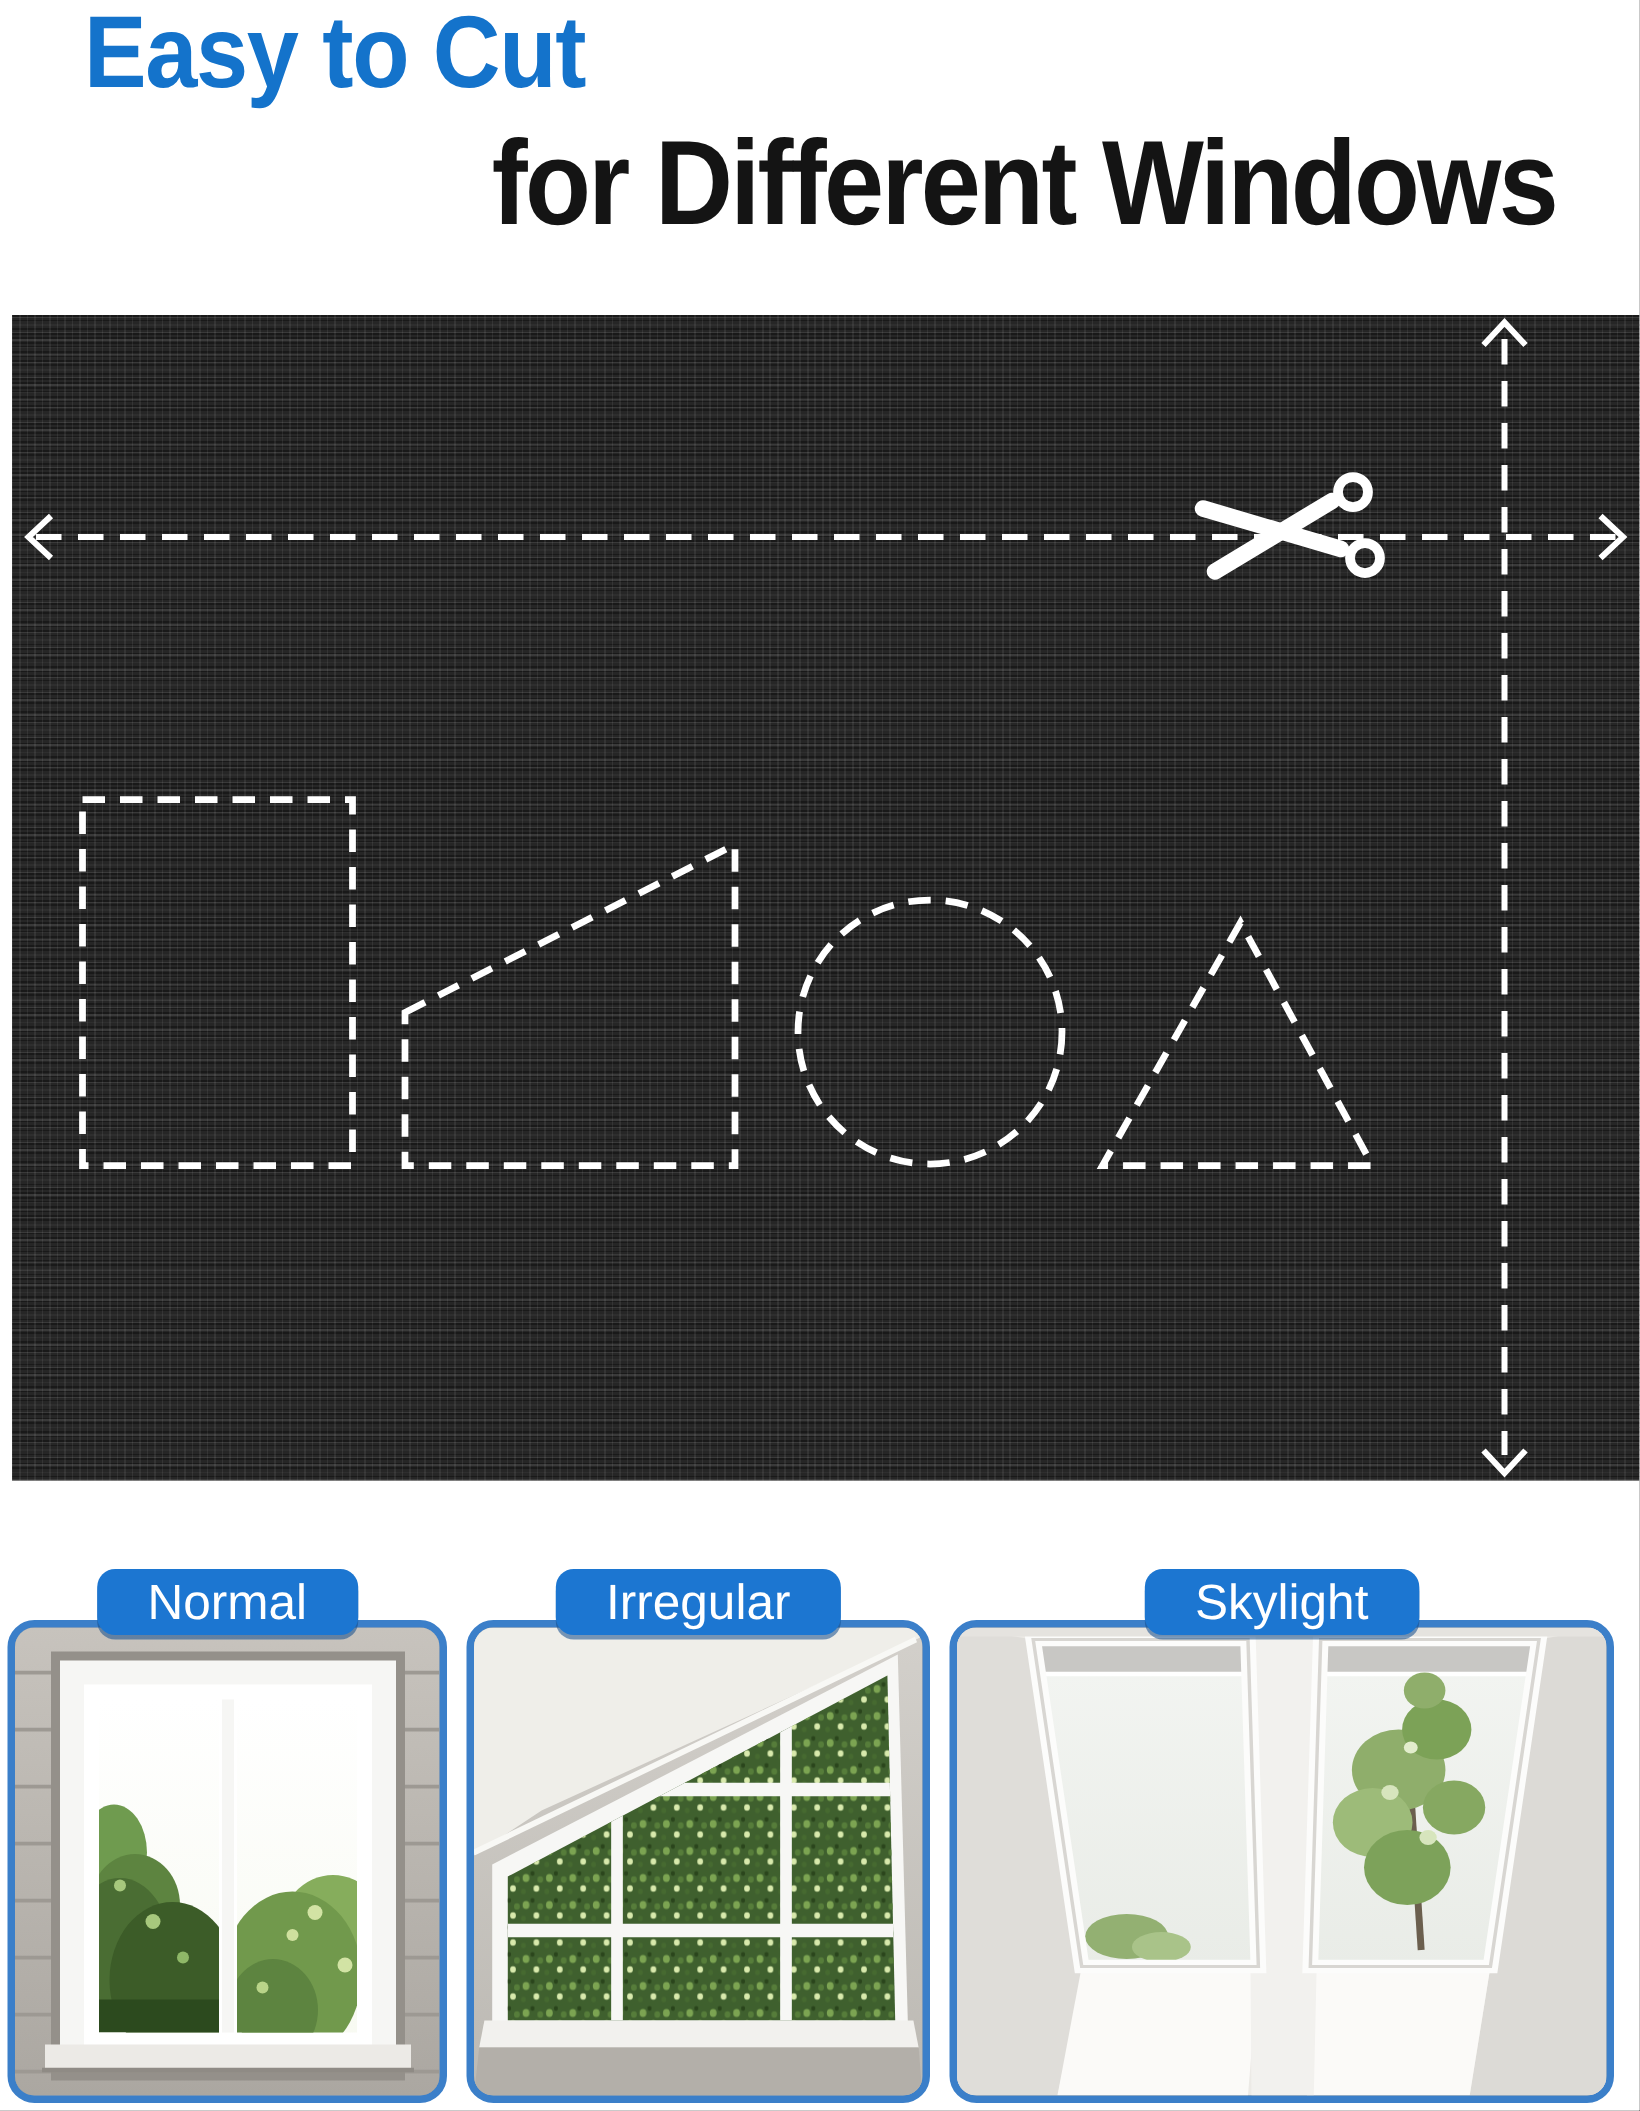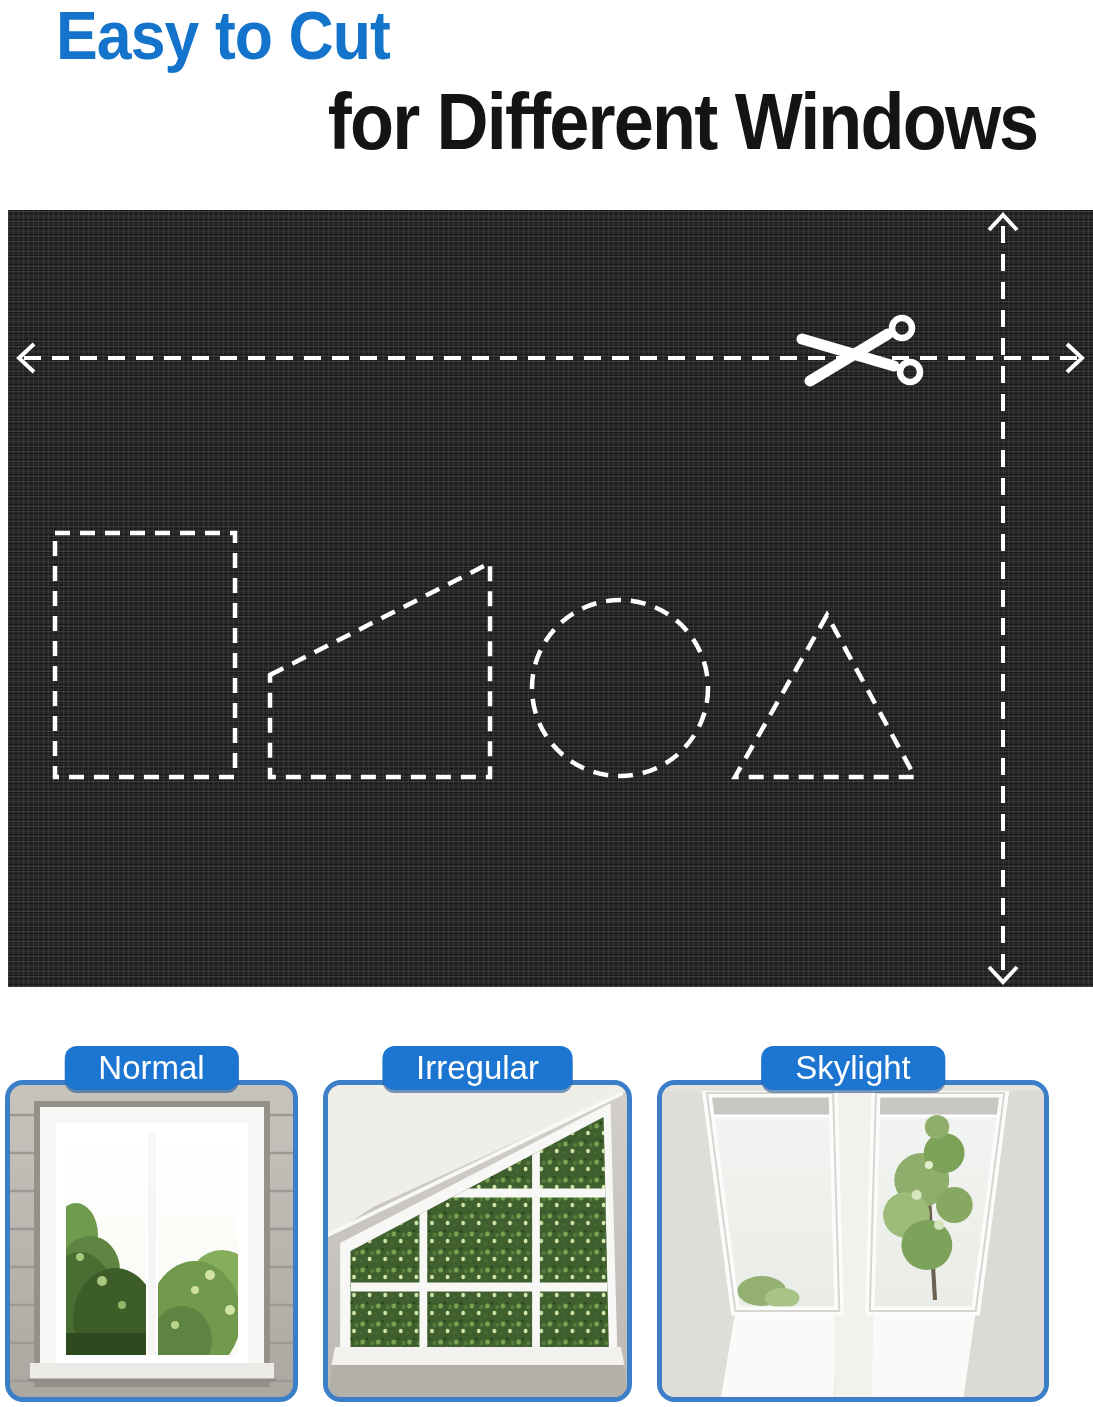--- a/index.html
+++ b/index.html
@@ -17,31 +17,31 @@
   
   .fabric{position:absolute;left:8px;top:210px;width:1085px;height:777px;
     background:
       repeating-linear-gradient(0deg, rgba(255,255,255,.09) 0 1px, rgba(0,0,0,0) 1px 5px),
       repeating-linear-gradient(90deg, rgba(255,255,255,.07) 0 1px, rgba(0,0,0,0) 1px 5px),
       repeating-linear-gradient(0deg, rgba(0,0,0,.35) 2px 3px, rgba(0,0,0,0) 3px 5px),
       #262626;}
   .fabric svg{position:absolute;inset:0;display:block;}
 
   
-  .cards{position:absolute;left:5px;top:1046px;display:flex;gap:25px;}
+  .cards{position:absolute;left:5px;top:1046px;display:flex;gap:13px;}
   .card{position:relative;}
   .badge{position:absolute;top:0;left:50%;transform:translateX(-50%);z-index:2;
     background:#1c76d1;color:#ffffff;font-size:33px;line-height:44px;height:44px;
     padding:0 34px;border-radius:12px;white-space:nowrap;
     box-shadow:0 3px 0 rgba(16,74,138,.55);}
   .photo{margin-top:34px;height:322px;box-sizing:border-box;
     border:5px solid #3b7fc9;border-radius:18px;overflow:hidden;position:relative;
     box-shadow:inset 0 0 0 2px rgba(23,62,110,.40);background:#b8b4ae;}
   .photo svg{position:absolute;inset:0;display:block;width:100%;height:100%;}
-  .w-normal{width:293px;} .w-irregular{width:309px;} .w-skylight{width:392px;}
+  .w-normal{width:293px;} .w-irregular{width:309px;} .w-skylight{width:443px;}
 </style>
 </head>
 <body>
 
 <div class="title-line1">Easy to Cut</div>
 <div class="title-line2">for Different Windows</div>
 
 <div class="fabric">
   <svg viewBox="0 0 1085 777" width="1085" height="777">
 

